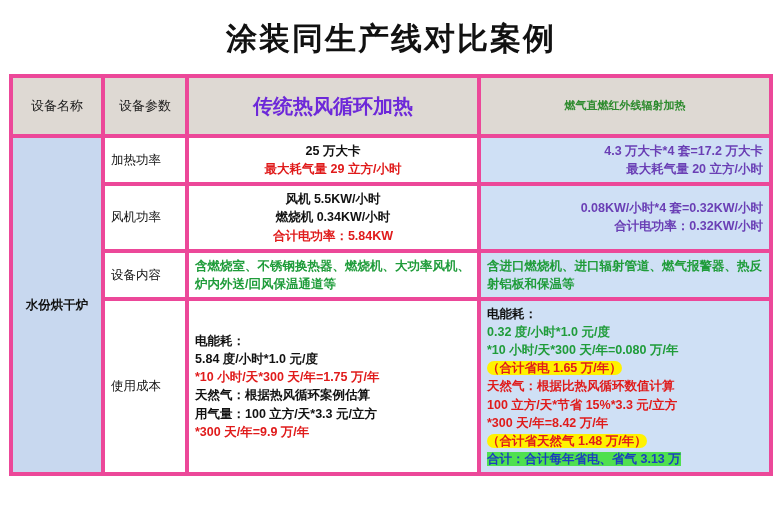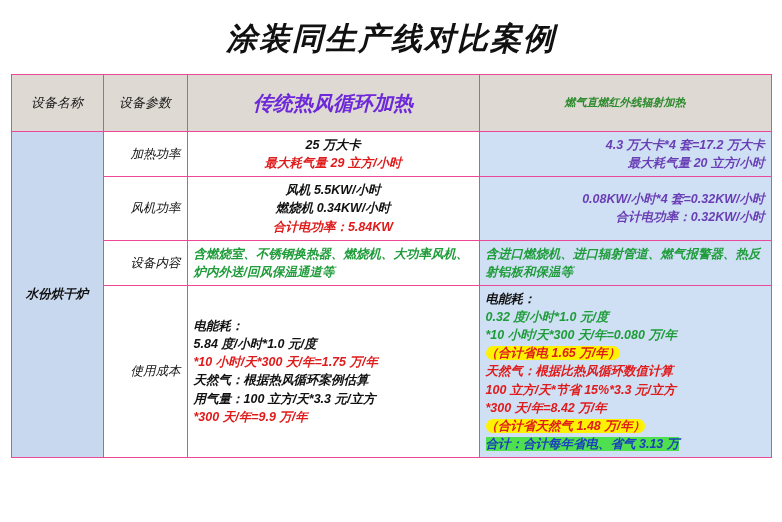--- a/index.html
+++ b/index.html
@@ -2,41 +2,41 @@
 <html><head>
 <meta charset="utf-8">
 <style>
   html,body{margin:0;padding:0;}
   body{
     width:782px;height:522px;
     background:#ffffff;
     font-family:"Liberation Sans","DejaVu Sans",sans-serif;
     overflow:hidden;
   }
-  .page{position:relative;width:782px;height:522px;font-style:italic;}
+  .page{position:relative;width:782px;height:522px;}
 
   .title{
     text-align:center;
     font-family:"Liberation Serif","DejaVu Serif",serif;
     font-weight:bold;
     font-size:31px;
     color:#111111;
     letter-spacing:2px;
     padding-top:18px;
     padding-bottom:14px;
   }
 
   table.matrix{
     border-collapse:collapse;
     width:760px;
     margin:0 auto;
     table-layout:fixed;
   }
   table.matrix td{
-    border:1px solid #ec4899;
+    border:4px solid #ec4899;
     vertical-align:middle;
     padding:4px 6px;
     font-size:12.5px;
     line-height:1.45;
   }
 
   
   .hdr{
     background:#ded9d3;
     text-align:center;
@@ -51,21 +51,21 @@
   .rowlabel{
     background:#c8d8ef;
     text-align:center;
     font-weight:bold;
     font-size:15px;
     color:#111;
     width:92px;
   }
   .paramcell{
     background:#ffffff;
-    text-align:right;
+    text-align:left;
     font-size:13px;
     color:#111;
     width:84px;
   }
   .cell-mid{ background:#ffffff; text-align:center; }
   .cell-right{ background:#cfe0f5; text-align:right; }
   .cell-mid.left-al,.cell-right.left-al{text-align:left;}
 
   .blk{display:block;}
   .c-black{color:#111111;}

